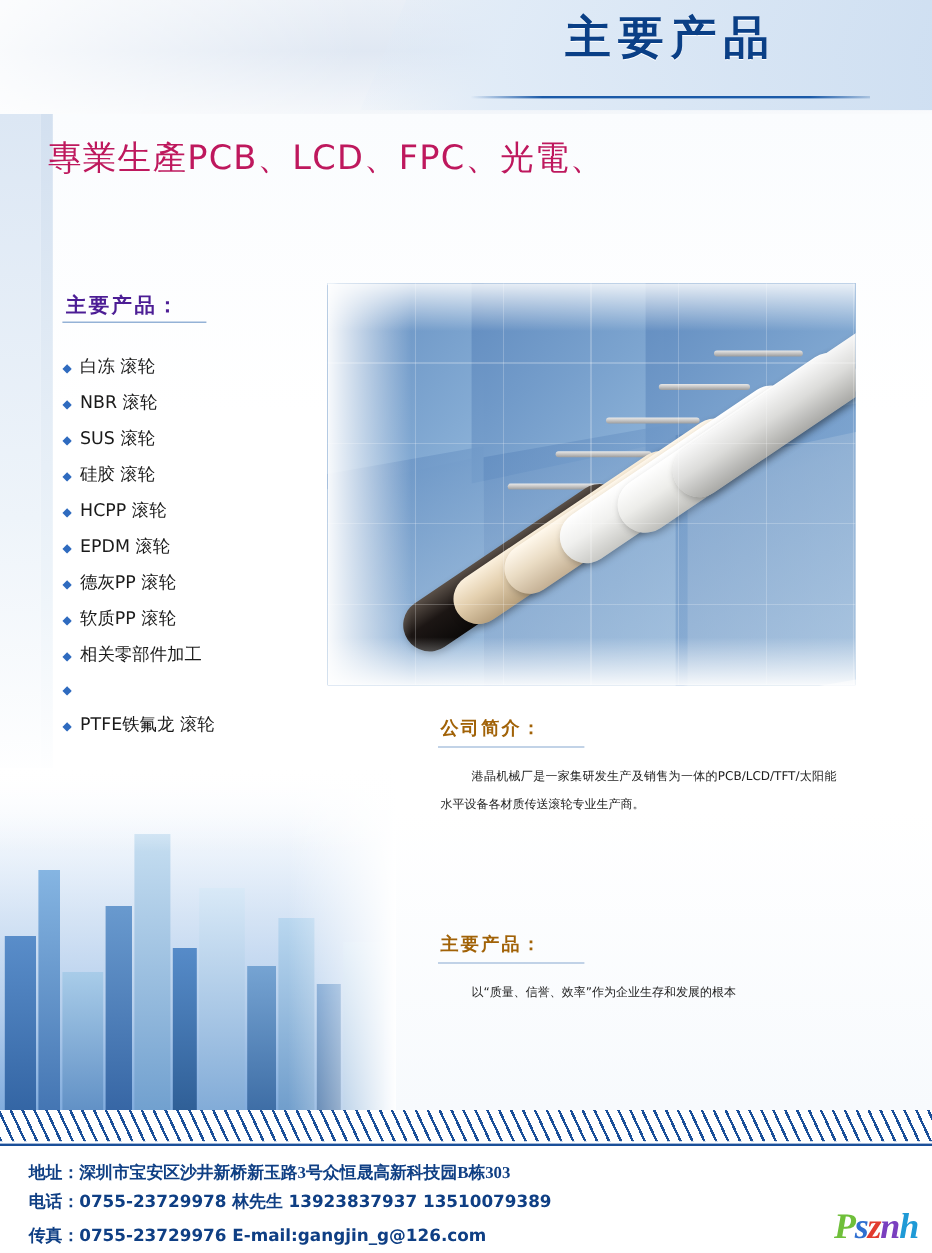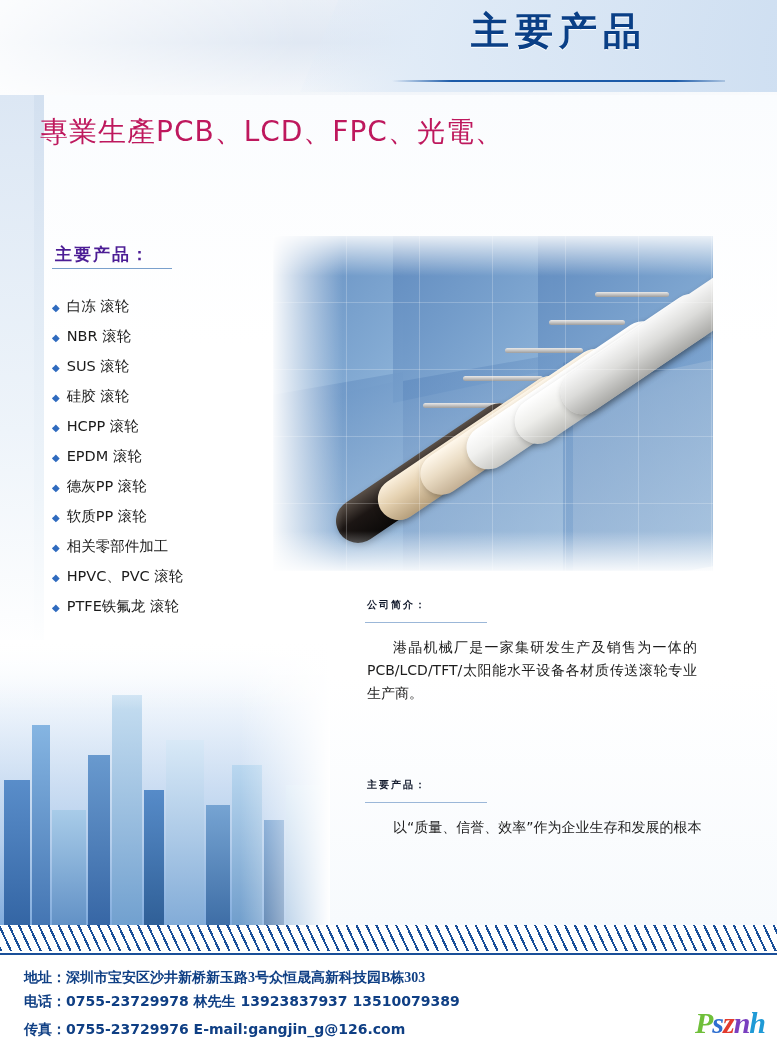--- a/index.html
+++ b/index.html
@@ -122,26 +122,26 @@
     position:absolute;left:0;top:0;width:440px;height:40px;
     background:linear-gradient(180deg,rgba(255,255,255,.85),rgba(255,255,255,0));
   }
   .photo-fade-b{
     position:absolute;left:0;bottom:0;width:440px;height:40px;
     background:linear-gradient(0deg,rgba(255,255,255,.9),rgba(255,255,255,0));
   }
 
   
   .sec-title{
-    position:absolute;font-size:10px;font-weight:bold;color:#0f172a;letter-spacing:2px;
+    position:absolute;font-size:15px;font-weight:bold;color:#a16207;letter-spacing:2px;
     font-family:Liberation Sans, sans-serif;
   }
   .sec-rule{position:absolute;height:1px;background:#9bb7d8;}
   .body-text{
-    position:absolute;font-size:14px;line-height:23px;color:#1d1d1d;
+    position:absolute;font-size:10px;line-height:23px;color:#1d1d1d;
     font-family:"DejaVu Sans","Liberation Sans",sans-serif;
     text-align:justify;
   }
 
   
   .skyline{
     position:absolute;left:0;top:640px;width:330px;height:290px;overflow:hidden;
   }
   .sky-bg{
     position:absolute;left:0;top:0;width:330px;height:290px;
@@ -239,21 +239,20 @@
     <div class="prod-item">
       <span class="bullet">◆</span>
       <span>软质PP 滚轮</span>
     </div>
     <div class="prod-item">
       <span class="bullet">◆</span>
       <span>相关零部件加工</span>
     </div>
     <div class="prod-item">
       <span class="bullet">◆</span>
-      <span>HPVC、PVC 滚轮</span>
     </div>
     <div class="prod-item">
       <span class="bullet">◆</span>
       <span>PTFE铁氟龙 滚轮</span>
     </div>
   </div>
 
   <div class="photo">
     <div class="panelgrid">
       <div class="pl" style="left:-20px;top:-10px;width:150px;height:170px;transform:skewY(-12deg);"></div>

